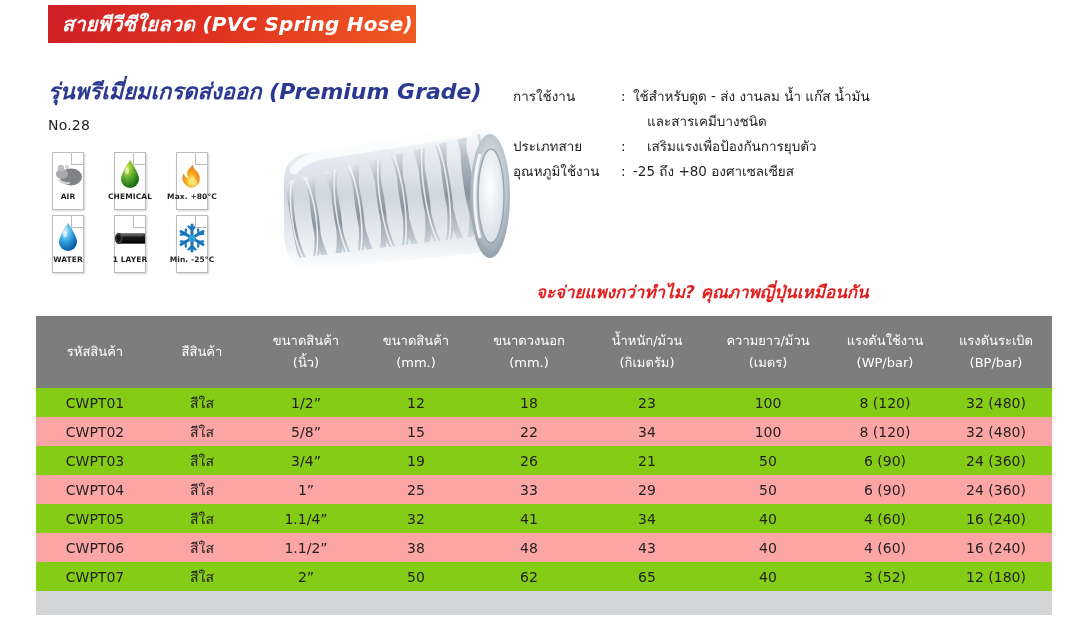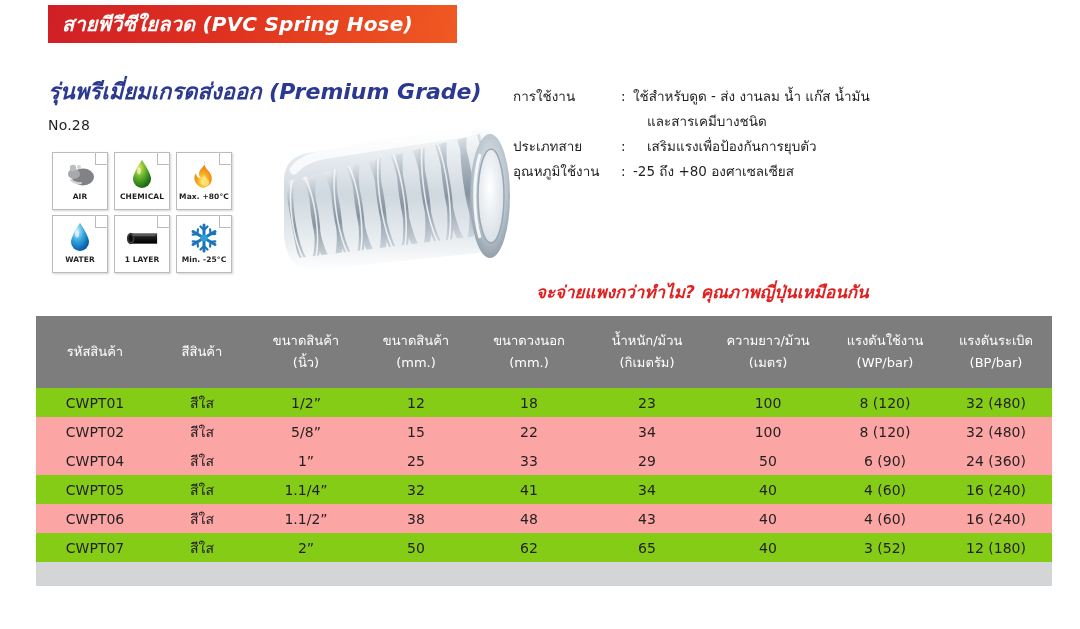--- a/index.html
+++ b/index.html
@@ -15,21 +15,21 @@
     overflow: hidden;
     font-family: "DejaVu Sans", "Liberation Sans", sans-serif;
     color: #231f20;
   }
 
   
   .title-banner {
     position: absolute;
     left: 48px;
     top: 5px;
-    width: 409px;
+    width: 368px;
     height: 38px;
     background: linear-gradient(100deg, #d01f26 0%, #e03220 45%, #f05a22 100%);
     display: flex;
     align-items: center;
     padding-left: 14px;
     box-sizing: border-box;
   }
   .title-banner .txt {
     color: #ffffff;
     font-size: 20px;
@@ -64,21 +64,21 @@
     position: absolute;
     left: 52px;
     top: 152px;
     display: grid;
     grid-template-columns: repeat(3, 56px);
     grid-template-rows: repeat(2, 58px);
     gap: 5px 6px;
   }
   .badge {
     position: relative;
-    width: 56px;
+    width: 32px;
     height: 58px;
     background: #ffffff;
     border: 1px solid #b9bcbe;
     box-sizing: border-box;
     display: flex;
     flex-direction: column;
     align-items: center;
     justify-content: flex-start;
     padding-top: 5px;
     box-shadow: 1px 1px 2px rgba(0,0,0,0.18);
@@ -486,20 +486,31 @@
       <td>CWPT02</td>
       <td>สีใส</td>
       <td>5/8”</td>
       <td>15</td>
       <td>22</td>
       <td>34</td>
       <td>100</td>
       <td>8 (120)</td>
       <td>32 (480)</td>
     </tr>
+    <tr class="odd">
+      <td>CWPT03</td>
+      <td>สีใส</td>
+      <td>3/4”</td>
+      <td>19</td>
+      <td>26</td>
+      <td>21</td>
+      <td>50</td>
+      <td>6 (90)</td>
+      <td>24 (360)</td>
+    </tr>
     <tr class="even">
       <td>CWPT04</td>
       <td>สีใส</td>
       <td>1”</td>
       <td>25</td>
       <td>33</td>
       <td>29</td>
       <td>50</td>
       <td>6 (90)</td>
       <td>24 (360)</td>

